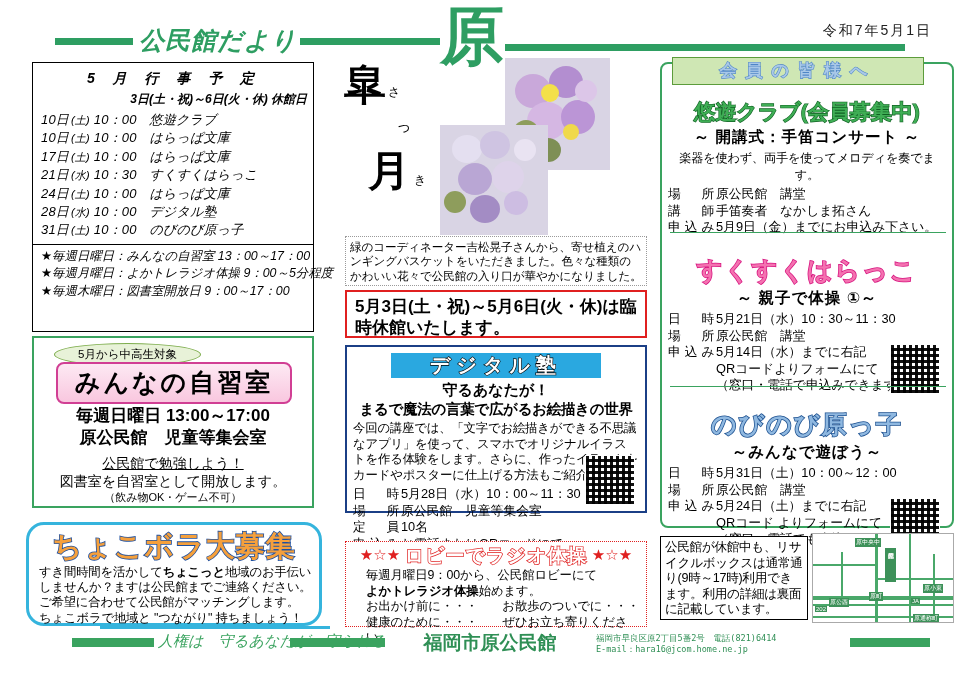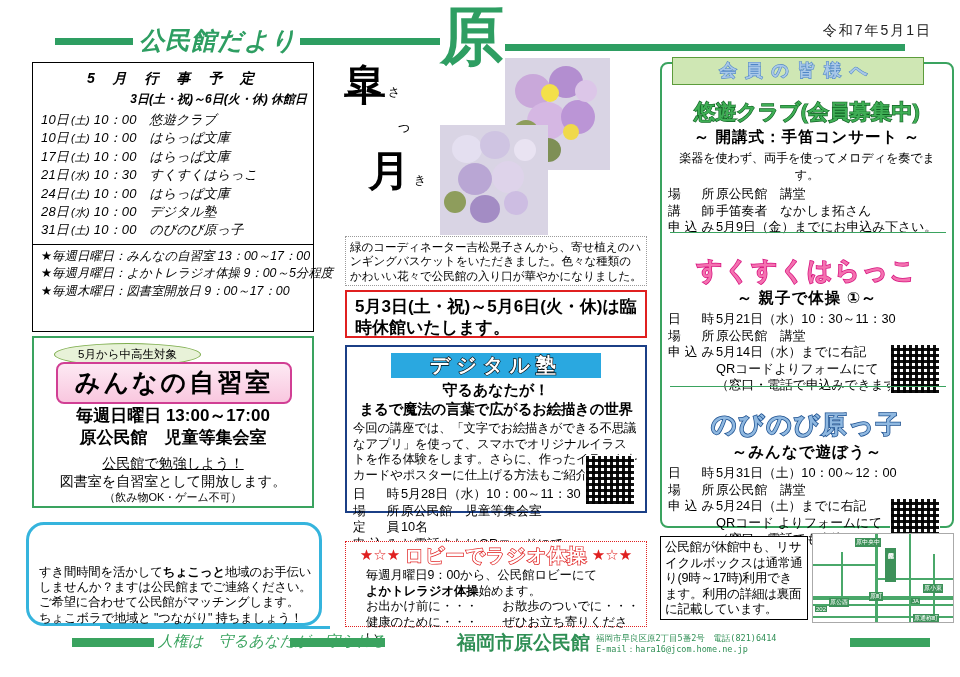--- a/index.html
+++ b/index.html
@@ -192,21 +192,21 @@
   .mlabel.v{writing-mode:vertical-rl;}
 
   
   #footer{position:absolute;left:0;top:630px;width:960px;height:46px;}
   .fbar{position:absolute;height:9px;background:#3aa35f;top:8px;}
   #fbar1{left:72px;width:82px;}
   #fbar2{left:290px;width:95px;}
   #fbar3{left:850px;width:80px;}
   #slogan{position:absolute;left:158px;top:2px;width:130px;text-align:center;
     font-family:"DejaVu Serif",serif;font-size:15px;font-style:italic;color:#3aa35f;white-space:nowrap;}
-  #footer-name{position:absolute;left:390px;top:0px;width:200px;text-align:right;
+  #footer-name{position:absolute;left:390px;top:0px;width:200px;text-align:center;
     font-family:"DejaVu Serif",serif;font-size:19px;font-weight:bold;color:#2f8f55;white-space:nowrap;}
   #footer-addr{position:absolute;left:596px;top:3px;font-family:"DejaVu Sans Mono",monospace;
     font-size:8.5px;color:#2f8f55;line-height:11px;white-space:nowrap;}
 
   
   #blue-rule{position:absolute;left:100px;top:626px;width:230px;height:3px;background:#35b4dd;}
 </style>
 </head>
 <body>
 
@@ -245,20 +245,21 @@
     <div id="study-bubble">5月から中高生対象</div>
     <div id="study-title">みんなの自習室</div>
     <div id="study-when">毎週日曜日 13:00～17:00</div>
     <div id="study-where">原公民館　児童等集会室</div>
     <div id="study-l1">公民館で勉強しよう！</div>
     <div id="study-l2">図書室を自習室として開放します。</div>
     <div id="study-l3">（飲み物OK・ゲーム不可）</div>
   </div>
 
   <div id="choco-box">
+    <div id="choco-title">ちょこボラ大募集</div>
     <div id="choco-l1" class="choco-l"><span>すき間時間を活かして</span><span class="b">ちょこっと</span><span>地域のお手伝い</span></div>
     <div id="choco-l2" class="choco-l">しませんか？ますは公民館までご連絡ください。</div>
     <div id="choco-l3" class="choco-l">ご希望に合わせて公民館がマッチングします。</div>
     <div id="choco-l4" class="choco-l">ちょこボラで地域と "つながり" 持ちましょう！</div>
   </div>
 
   <div id="satsuki" class="abs">
     <div class="k1">皐</div>
     <div class="f1">さ</div>
     <div class="f2">つ</div>

